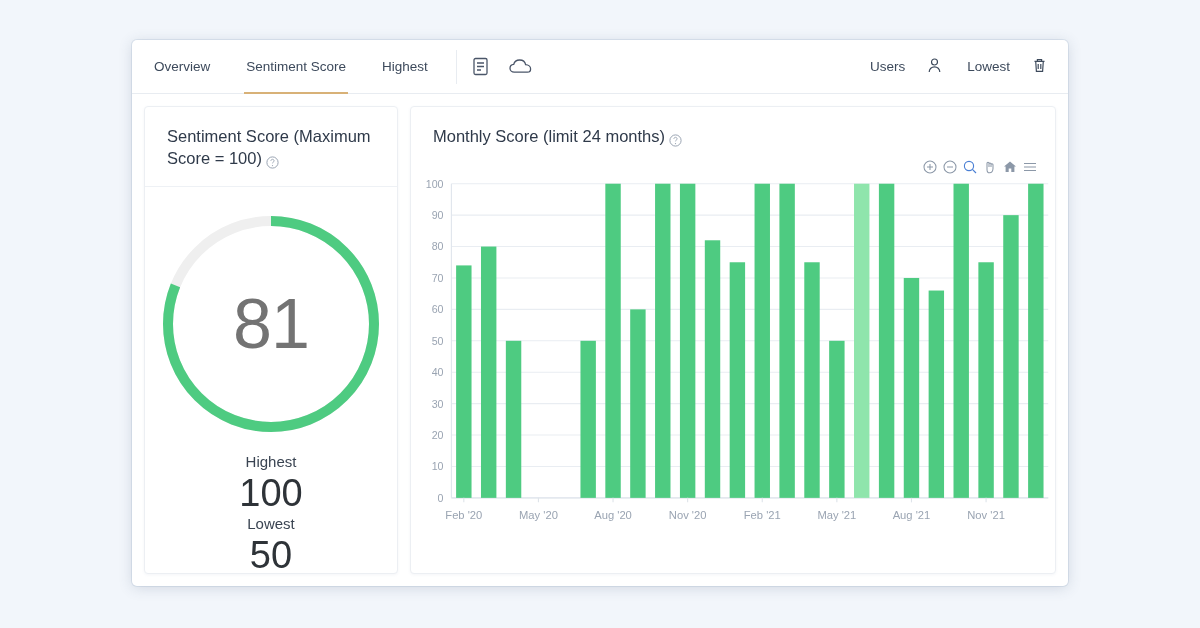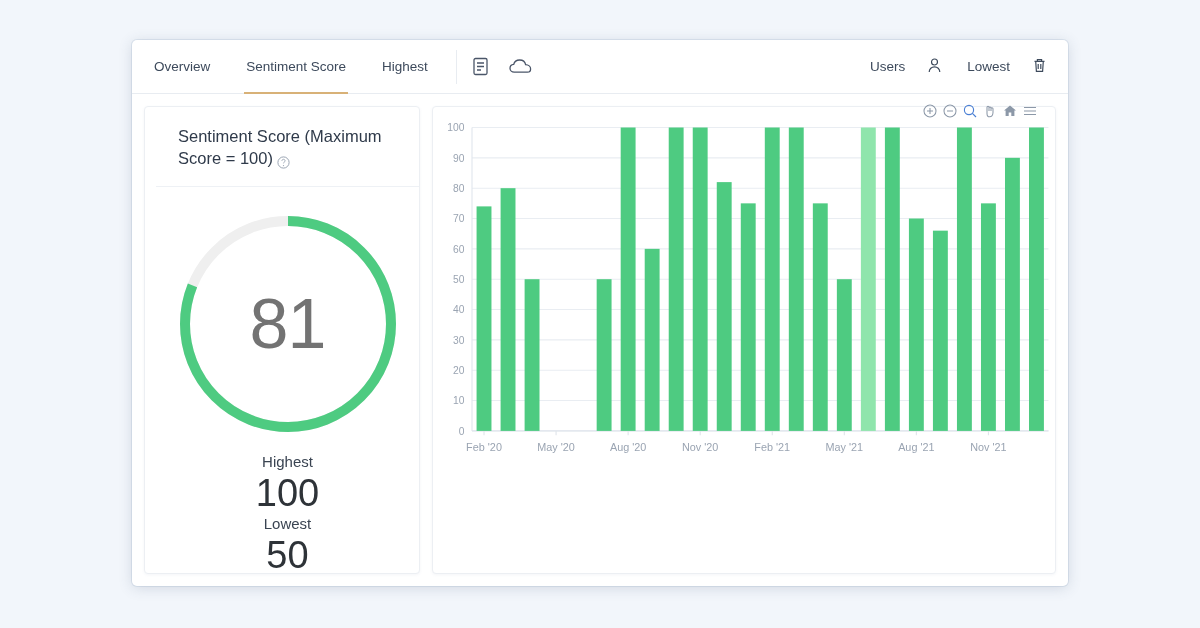--- a/index.html
+++ b/index.html
@@ -55,21 +55,21 @@
 
   
   .content { display: flex; padding: 12px; gap: 12px; height: 492px; }
 
   .card {
     background: #fff;
     border: 1px solid #eceff3;
     border-radius: 4px;
     box-shadow: 0 1px 3px rgba(100,120,150,0.07);
   }
-  .card-left { width: 276px; display: flex; flex-direction: column; padding-left: 11px; }
+  .card-left { width: 254px; display: flex; flex-direction: column; }
   .card-right { flex: 1; display: flex; flex-direction: column; }
 
   .card-head {
     padding: 18px 22px 16px 22px;
     font-size: 16.5px; line-height: 1.35; color: #2f3a4a;
     font-weight: 400;
   }
   .card-left .card-head { border-bottom: 1px solid #eef1f5; }
   .help-icon {
     display: inline-block; vertical-align: middle;
@@ -183,20 +183,27 @@
           </div>
           <div class="stat">
             <div class="stat-label">Lowest</div>
             <div class="stat-value">50</div>
           </div>
         </div>
       </div>
     </div>
 
     <div class="card card-right">
+      <div class="card-head">
+        <span>Monthly Score (limit 24 months)</span><span class="help-icon"><svg width="13" height="13" viewBox="0 0 13 13" fill="none" stroke="#9aa4b2" stroke-width="1">
+              <circle cx="6.5" cy="6.5" r="5.6"></circle>
+              <path d="M4.9 4.9c0-.9.7-1.6 1.6-1.6s1.6.7 1.6 1.6c0 1.1-1.6 1.2-1.6 2.4" stroke-width=".95"></path>
+              <circle cx="6.5" cy="9.6" r=".65" fill="#9aa4b2" stroke="none"></circle>
+            </svg></span>
+      </div>
 
       <div class="chart-area">
         <div class="chart-toolbar">
           <span class="tb-btn">
             <svg width="14" height="14" viewBox="0 0 14 14" fill="none" stroke="currentColor" stroke-width="1.05">
                 <circle cx="7" cy="7" r="6"></circle>
                 <line x1="4" y1="7" x2="10" y2="7"></line>
                 <line x1="7" y1="4" x2="7" y2="10"></line>
               </svg>
           </span>

